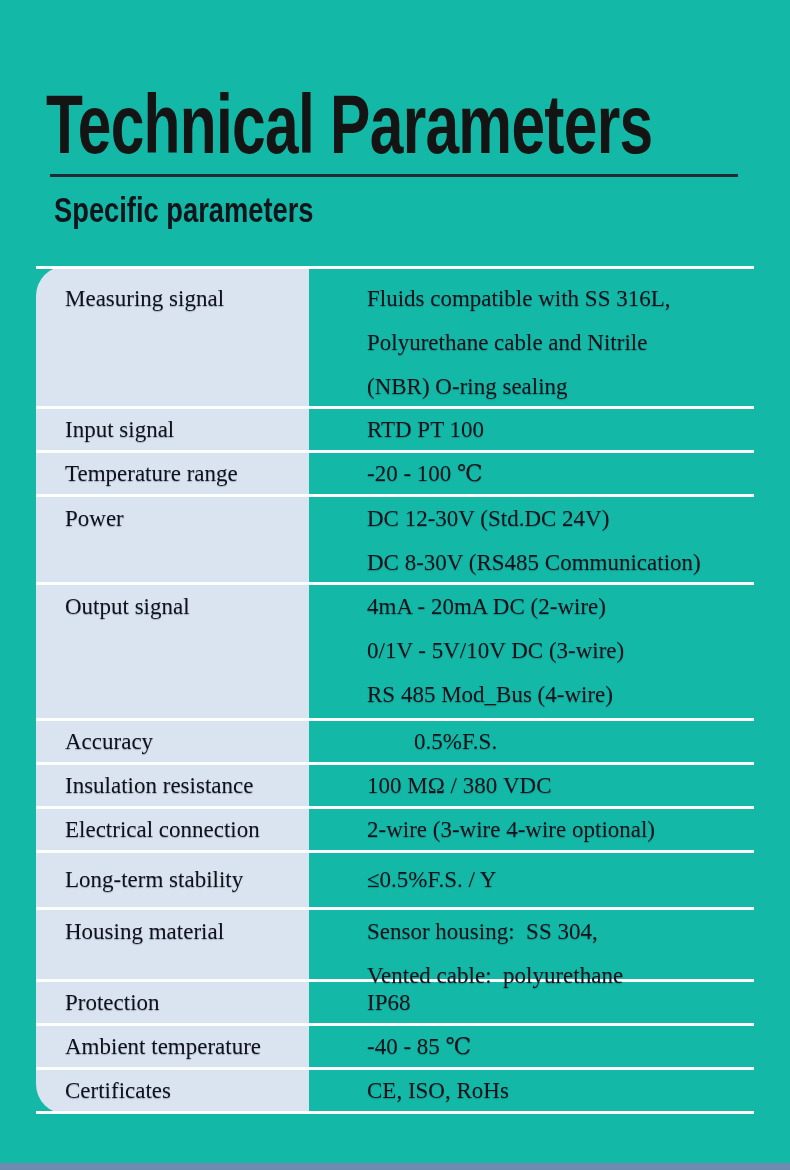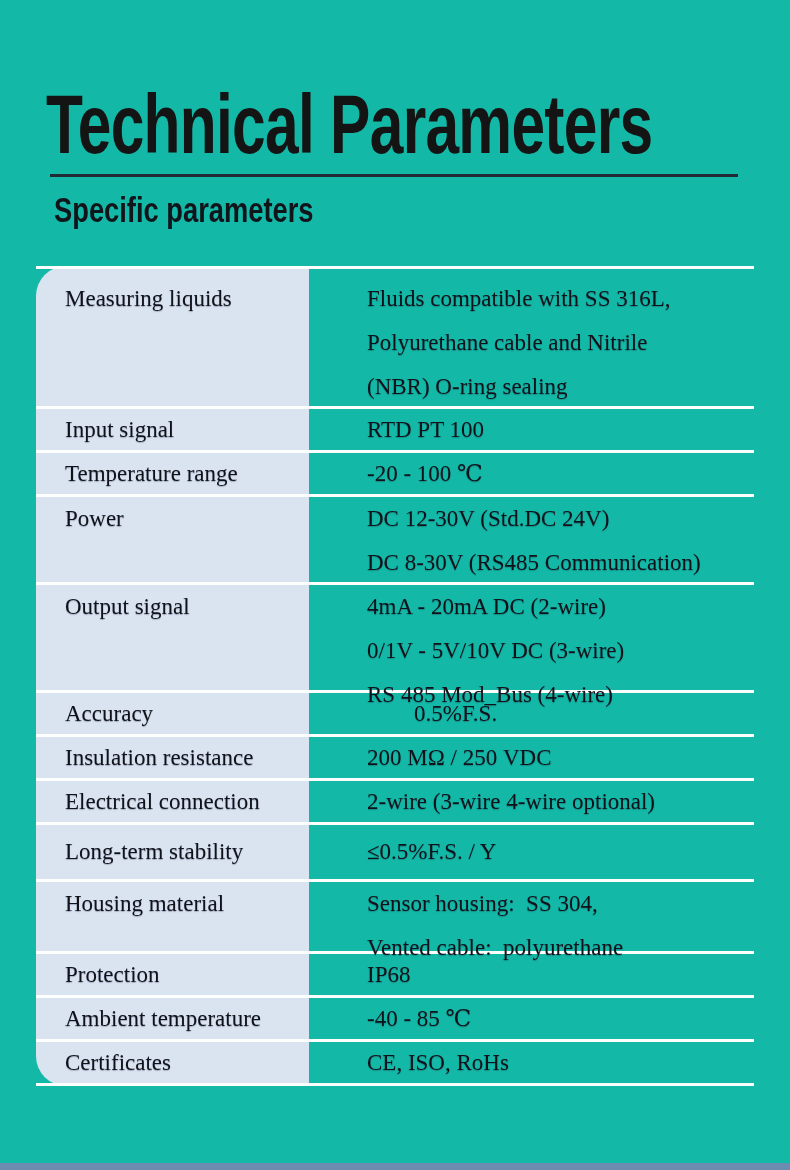--- a/index.html
+++ b/index.html
@@ -90,21 +90,21 @@
 
   <div class="title">Technical Parameters</div>
   <div class="title-underline"></div>
   <div class="subtitle">Specific parameters</div>
 
   <div class="spec-table">
     <div class="col-bg"></div>
     <div class="top-line"></div>
     <div id="rows-host">
         <div class="row multi pad8" style="height: 140px;">
-          <div class="cell label-cell">Measuring liquids</div>
+          <div class="cell label-cell">Measuring signal</div>
           <div class="cell value-cell">
             <div class="value-line">Fluids compatible with SS 316L,</div>
             <div class="value-line">Polyurethane cable and Nitrile</div>
             <div class="value-line">(NBR) O-ring sealing</div>
           </div>
         </div>
         <div class="row single" style="height: 44px;">
           <div class="cell label-cell">Input signal</div>
           <div class="cell value-cell">
             <div class="value-line">RTD PT 100</div>
@@ -116,38 +116,38 @@
             <div class="value-line">-20 - 100 ℃</div>
           </div>
         </div>
         <div class="row multi" style="height: 88px;">
           <div class="cell label-cell">Power</div>
           <div class="cell value-cell">
             <div class="value-line">DC 12-30V (Std.DC 24V)</div>
             <div class="value-line">DC 8-30V (RS485 Communication)</div>
           </div>
         </div>
-        <div class="row multi" style="height: 108px;">
+        <div class="row multi" style="height: 136px;">
           <div class="cell label-cell">Output signal</div>
           <div class="cell value-cell">
             <div class="value-line">4mA - 20mA DC (2-wire)</div>
             <div class="value-line">0/1V - 5V/10V DC (3-wire)</div>
             <div class="value-line">RS 485 Mod_Bus (4-wire)</div>
           </div>
         </div>
         <div class="row single" style="height: 44px; gap: 47px;">
           <div class="cell label-cell">Accuracy</div>
           <div class="cell value-cell">
             <div class="value-line">0.5%F.S.</div>
           </div>
         </div>
         <div class="row single" style="height: 44px;">
           <div class="cell label-cell">Insulation resistance</div>
           <div class="cell value-cell">
-            <div class="value-line">200 MΩ / 250 VDC</div>
+            <div class="value-line">100 MΩ / 380 VDC</div>
           </div>
         </div>
         <div class="row single" style="height: 44px;">
           <div class="cell label-cell">Electrical connection</div>
           <div class="cell value-cell">
             <div class="value-line">2-wire (3-wire 4-wire optional)</div>
           </div>
         </div>
         <div class="row single" style="height: 57px;">
           <div class="cell label-cell">Long-term stability</div>

